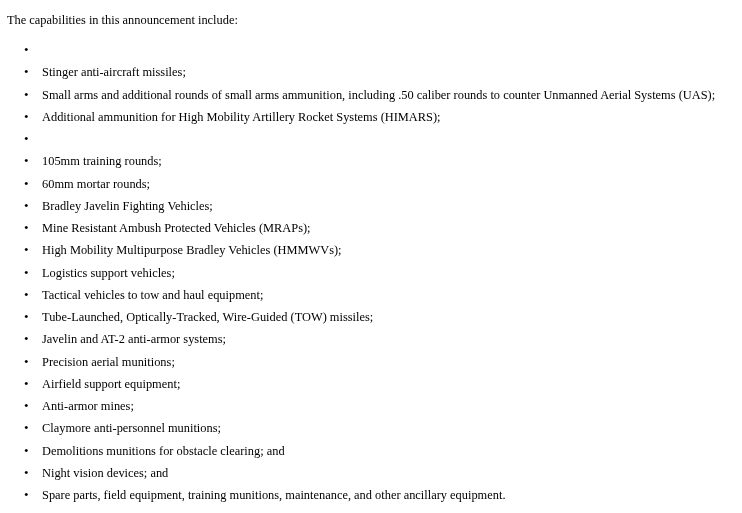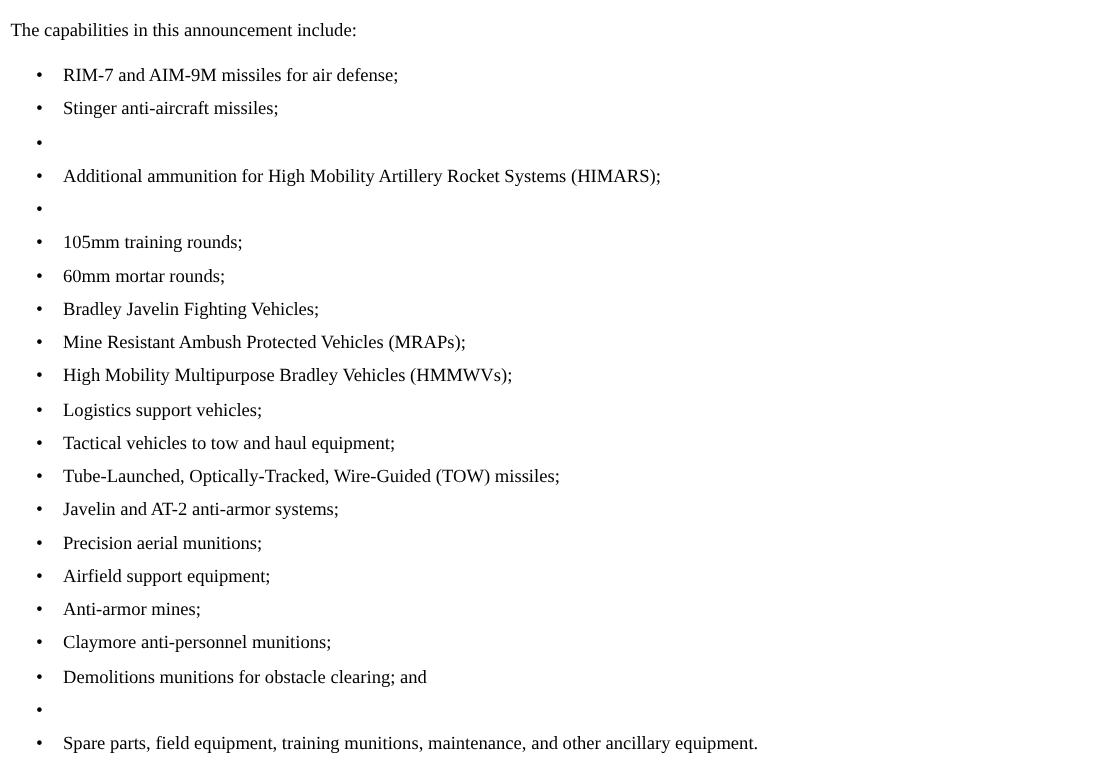--- a/index.html
+++ b/index.html
@@ -48,30 +48,30 @@
   }
 </style>
 </head>
 <body>
 
 <div class="page">
   <p class="intro">The capabilities in this announcement include:</p>
   <ul class="cap-list" id="cap-list">
   <li class="cap-item">
     <span class="bullet">•</span>
-    <span class="item-text">RIM-7 and AIM-9M missiles for air defense;</span>
   </li>
 
   <li class="cap-item">
     <span class="bullet">•</span>
     <span class="item-text">Stinger anti-aircraft missiles;</span>
   </li>
 
   <li class="cap-item">
     <span class="bullet">•</span>
+    <span class="item-text">Small arms and additional rounds of small arms ammunition, including .50 caliber rounds to counter Unmanned Aerial Systems (UAS);</span>
   </li>
 
   <li class="cap-item">
     <span class="bullet">•</span>
     <span class="item-text">Additional ammunition for High Mobility Artillery Rocket Systems (HIMARS);</span>
   </li>
 
   <li class="cap-item">
     <span class="bullet">•</span>
   </li>
@@ -141,20 +141,21 @@
     <span class="item-text">Claymore anti-personnel munitions;</span>
   </li>
 
   <li class="cap-item">
     <span class="bullet">•</span>
     <span class="item-text">Demolitions munitions for obstacle clearing; and</span>
   </li>
 
   <li class="cap-item">
     <span class="bullet">•</span>
+    <span class="item-text">Night vision devices; and</span>
   </li>
 
   <li class="cap-item">
     <span class="bullet">•</span>
     <span class="item-text">Spare parts, field equipment, training munitions, maintenance, and other ancillary equipment.</span>
   </li>
 </ul>
 </div>
 
 </body></html>

